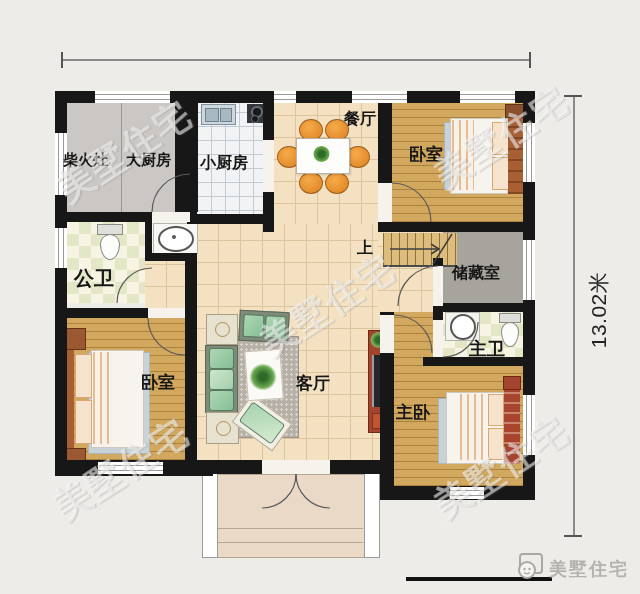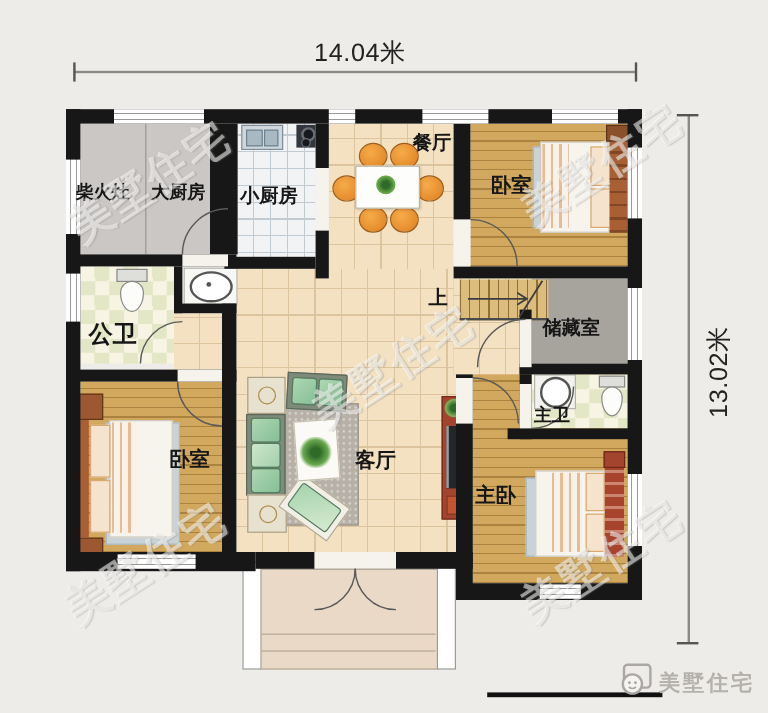--- a/index.html
+++ b/index.html
@@ -209,27 +209,26 @@
   <div class="lbl z50" style="left:63px;top:151px;font-size:15px;">柴火灶</div>
   <div class="lbl z50" style="left:126px;top:151px;font-size:15px;">大厨房</div>
   <div class="lbl z50" style="left:200px;top:153px;font-size:16px;">小厨房</div>
   <div class="lbl z50" style="left:344px;top:109px;font-size:16px;">餐厅</div>
   <div class="lbl z50" style="left:409px;top:143px;font-size:17px;">卧室</div>
   <div class="lbl z50" style="left:74px;top:265px;font-size:20px;">公卫</div>
   <div class="lbl z50" style="left:357px;top:238px;font-size:16px;">上</div>
   <div class="lbl z50" style="left:452px;top:263px;font-size:16px;">储藏室</div>
   <div class="lbl z50" style="left:296px;top:372px;font-size:17px;">客厅</div>
   <div class="lbl z50" style="left:141px;top:371px;font-size:17px;">卧室</div>
-  <div class="lbl z50" style="left:445px;top:337px;font-size:15px;">主卫</div>
+  <div class="lbl z50" style="left:469px;top:337px;font-size:18px;">主卫</div>
   <div class="lbl z50" style="left:396px;top:401px;font-size:17px;">主卧</div>
 
   <div class="abs" style="left:62px;top:59px;width:468px;height:2px;background:#8a8a8a;"></div>
   <div class="abs" style="left:61px;top:52px;width:2px;height:16px;background:#555;"></div>
   <div class="abs" style="left:529px;top:52px;width:2px;height:16px;background:#555;"></div>
-  <div class="dimlbl" style="left:230px;top:30px;width:140px;text-align:center;">14.04米</div>
 
   <div class="abs" style="left:573px;top:96px;width:2px;height:440px;background:#8a8a8a;"></div>
   <div class="abs" style="left:564px;top:95px;width:18px;height:2px;background:#555;"></div>
   <div class="abs" style="left:564px;top:535px;width:18px;height:2px;background:#555;"></div>
   <div class="dimlbl" style="left:599px;top:310px;transform:translate(-50%,-50%) rotate(-90deg);white-space:nowrap;">13.02米</div>
 
   <div class="abs" style="left:406px;top:577px;width:146px;height:4px;background:#111;"></div>
 
   <svg class="abs" style="left:516px;top:551px;" width="30" height="30" viewBox="0 0 30 30">
     <rect x="4" y="3" width="22" height="19" rx="3" fill="none" stroke="#aaa7a4" stroke-width="2"></rect>

